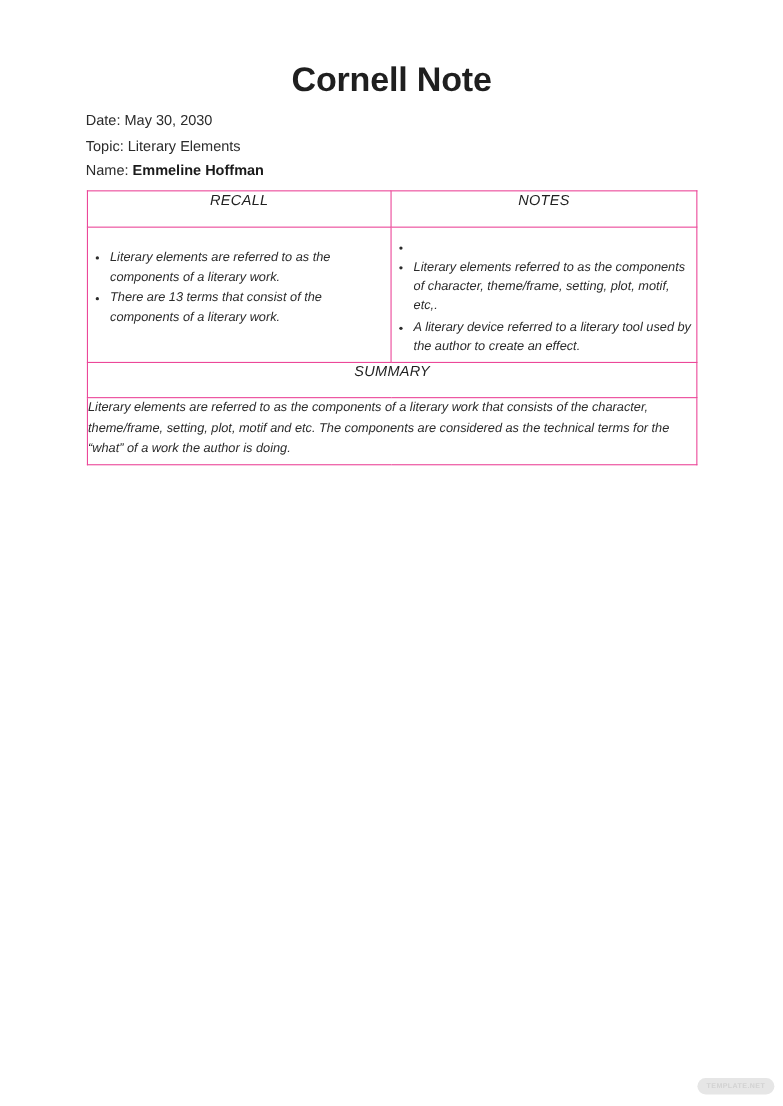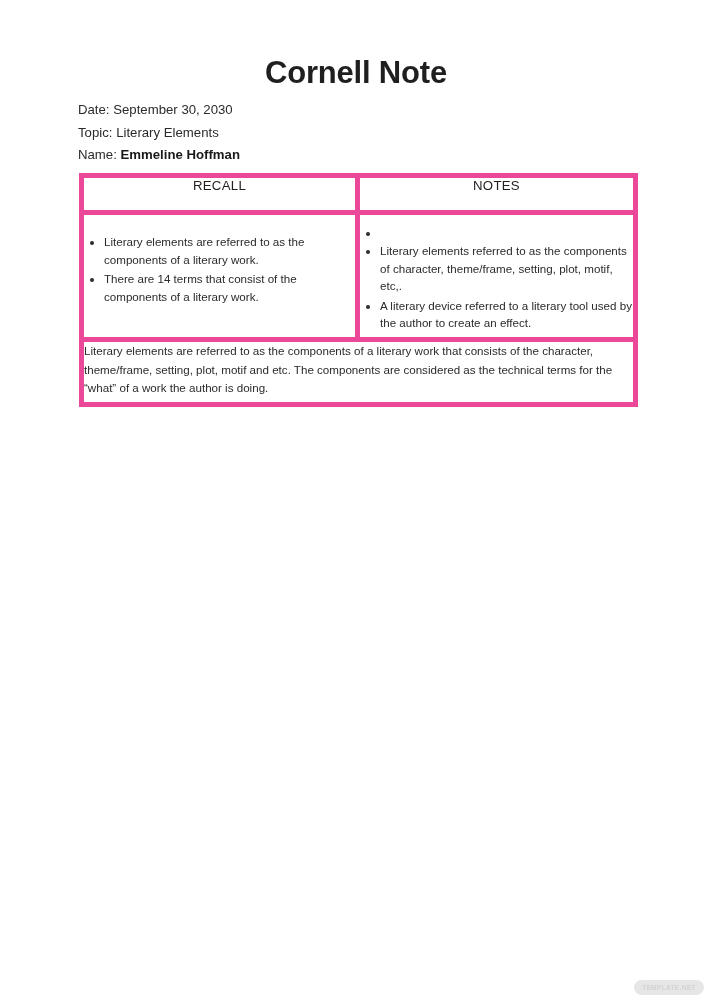--- a/index.html
+++ b/index.html
@@ -52,23 +52,24 @@
   .cornell-table {
     position: absolute;
     top: 173px;
     left: 79px;
     width: 554px;
     border-collapse: collapse;
     table-layout: fixed;
   }
   .cornell-table td,
   .cornell-table th {
-    border: 5px solid #ec4899;
+    border: 1px solid #ec4899;
     padding: 0;
     vertical-align: top;
+    font-style: italic;
   }
 
   .col-head {
     text-align: center;
     font-size: 13.2px;
     font-weight: normal;
     color: #1f1f1f;
     letter-spacing: 0.3px;
     height: 32px;
     vertical-align: middle;
@@ -139,21 +140,21 @@
 </head>
 <body>
 
 <div class="page">
 
   <div class="doc-title">Cornell Note</div>
 
   <div class="meta-block">
     <div class="meta-line">
       <span class="label">Date:</span>
-      <span>September 30, 2030</span>
+      <span>May 30, 2030</span>
     </div>
     <div class="meta-line">
       <span class="label">Topic:</span>
       <span>Literary Elements</span>
     </div>
     <div class="meta-line">
       <span class="label">Name:</span>
       <span class="value-bold">Emmeline Hoffman</span>
     </div>
   </div>
@@ -165,32 +166,35 @@
     </colgroup>
     <tbody>
       <tr>
         <th class="col-head">RECALL</th>
         <th class="col-head">NOTES</th>
       </tr>
       <tr>
         <td class="body-cell recall">
           <ul class="bullets">
             <li>Literary elements are referred to as the components of a literary work.</li>
-            <li>There are 14 terms that consist of the components of a literary work.</li>
+            <li>There are 13 terms that consist of the components of a literary work.</li>
           </ul>
         </td>
         <td class="body-cell notes">
           <ul class="bullets">
             <li class="empty-bullet"></li>
             <li>Literary elements referred to as the components of character, theme/frame, setting, plot, motif, etc,.</li>
             <li>A literary device referred to a literary tool used by the author to create an effect.</li>
           </ul>
         </td>
       </tr>
       <tr>
+        <td class="summary-head" colspan="2">SUMMARY</td>
+      </tr>
+      <tr>
         <td class="summary-body" colspan="2">
           <p class="summary-text">Literary elements are referred to as the components of a literary work that consists of the character, theme/frame, setting, plot, motif and etc. The components are considered as the technical terms for the “what” of a work the author is doing.</p>
         </td>
       </tr>
     </tbody>
   </table>
 
   <div class="watermark">TEMPLATE.NET</div>
 
 </div>

